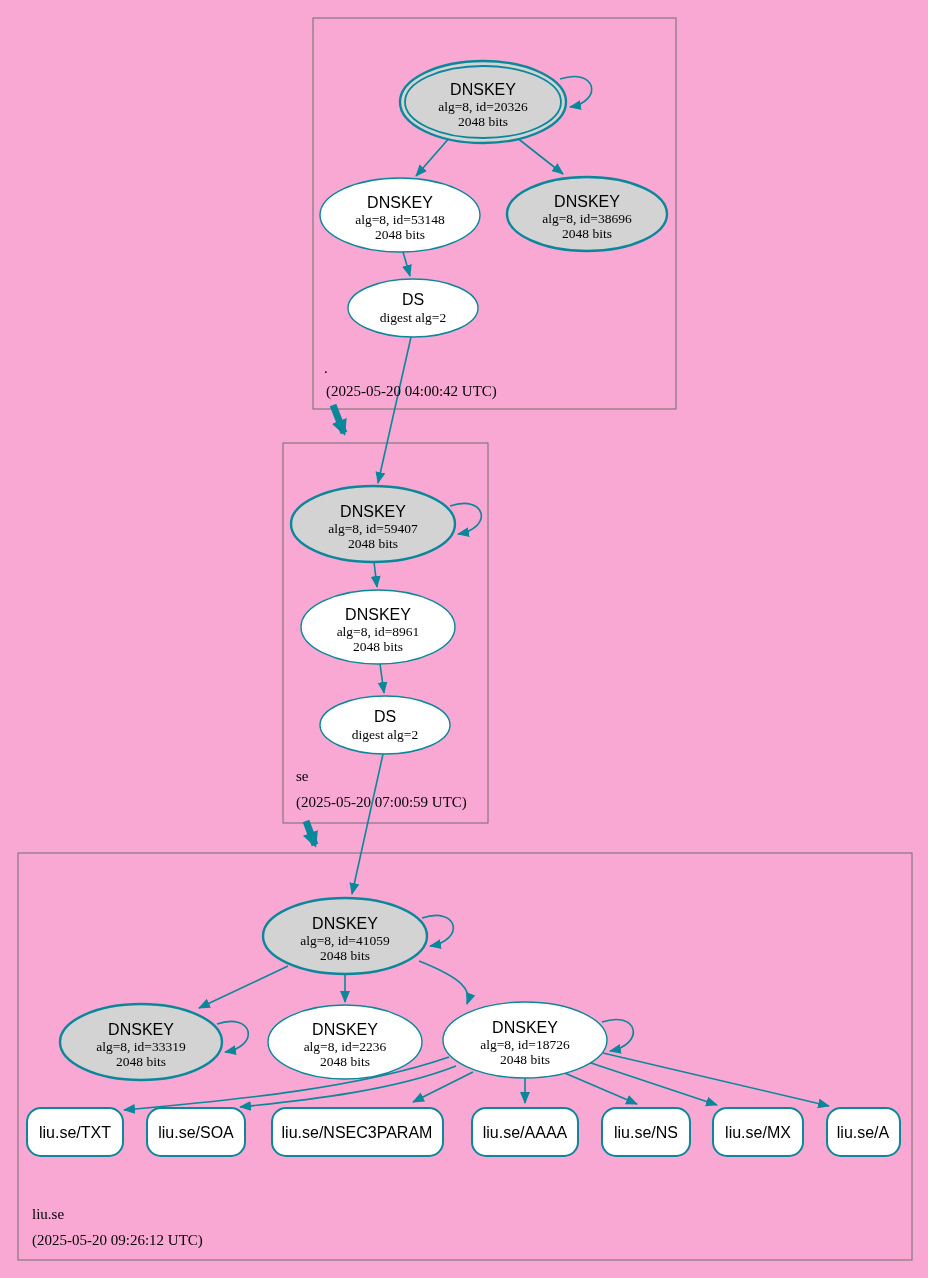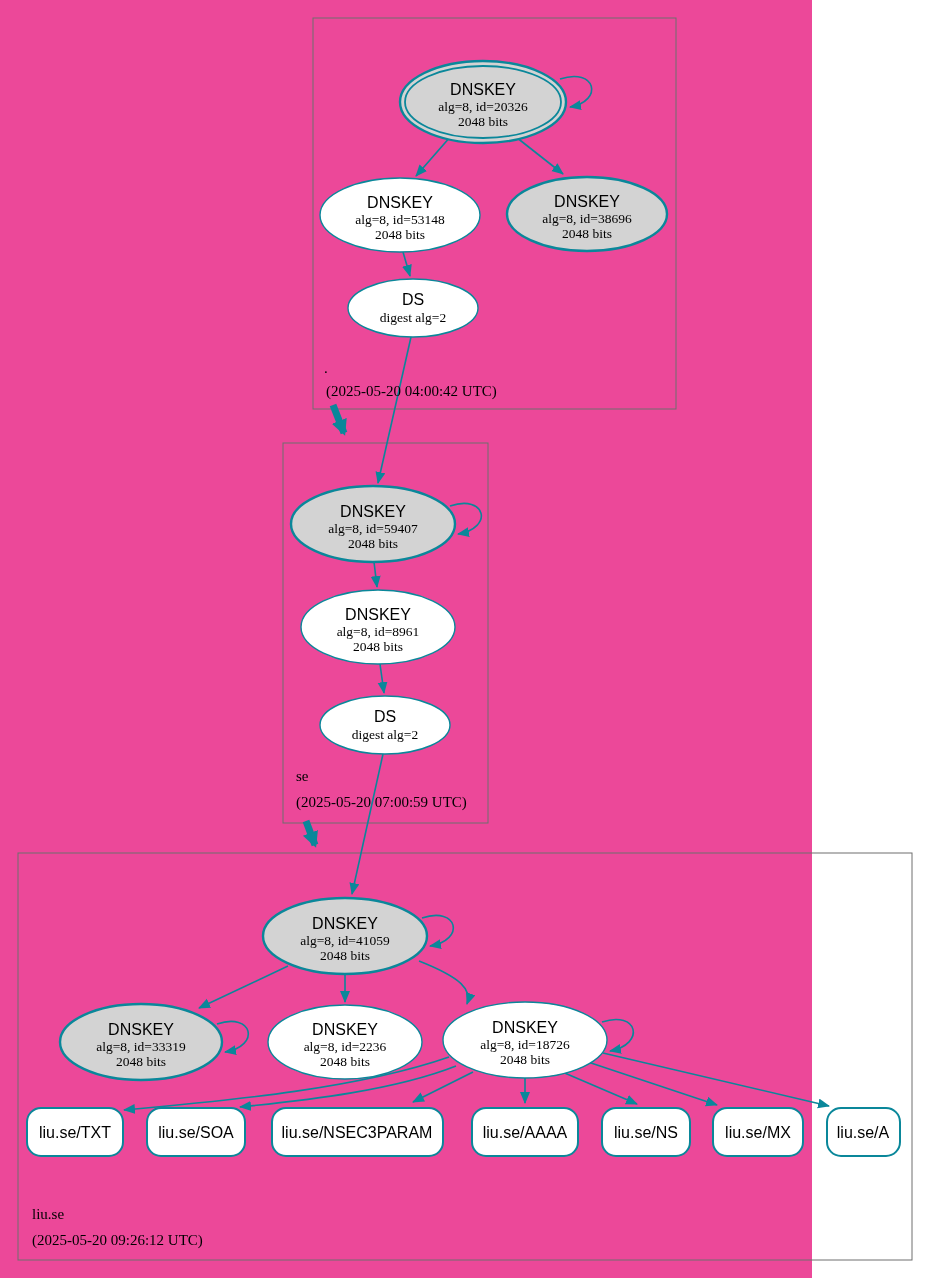--- a/index.html
+++ b/index.html
@@ -1,17 +1,17 @@
 <!DOCTYPE html>
 <html style="--edge: #0a879a; --keyfill: #d3d3d3; --box: #6e6e6e; --ink: #000000;"><head>
 <meta charset="utf-8">
 <style>
   :root { --edge:#0a879a; --keyfill:#d3d3d3; --box:#6e6e6e; --ink:#000000; }
   html,body { margin:0; padding:0; background:#ffffff; }
-  .stage { position:relative; width:812px; height:1278px; background:#ec4899; }
+  .stage { position:relative; width:928px; height:1278px; background:#f9a8d4; }
   svg { display:block; }
   .zone-rect { fill:none; stroke:var(--box); stroke-width:1; }
   .edge { fill:none; stroke:var(--edge); stroke-width:1.6; }
   .edge-thick { fill:none; stroke:var(--edge); stroke-width:7; }
   .key-sep { fill:var(--keyfill); stroke:var(--edge); stroke-width:2.4; }
   .key-sep-inner { fill:none; stroke:var(--edge); stroke-width:1.8; }
   .key-plain { fill:#ffffff; stroke:var(--edge); stroke-width:1.4; }
   .rrset { fill:#ffffff; stroke:var(--edge); stroke-width:2; }
   .ntitle { font-family:"Liberation Sans",sans-serif; font-size:16px; fill:var(--ink); text-anchor:middle; }
   .ndetail { font-family:"Liberation Serif",serif; font-size:13.5px; fill:var(--ink); text-anchor:middle; }

